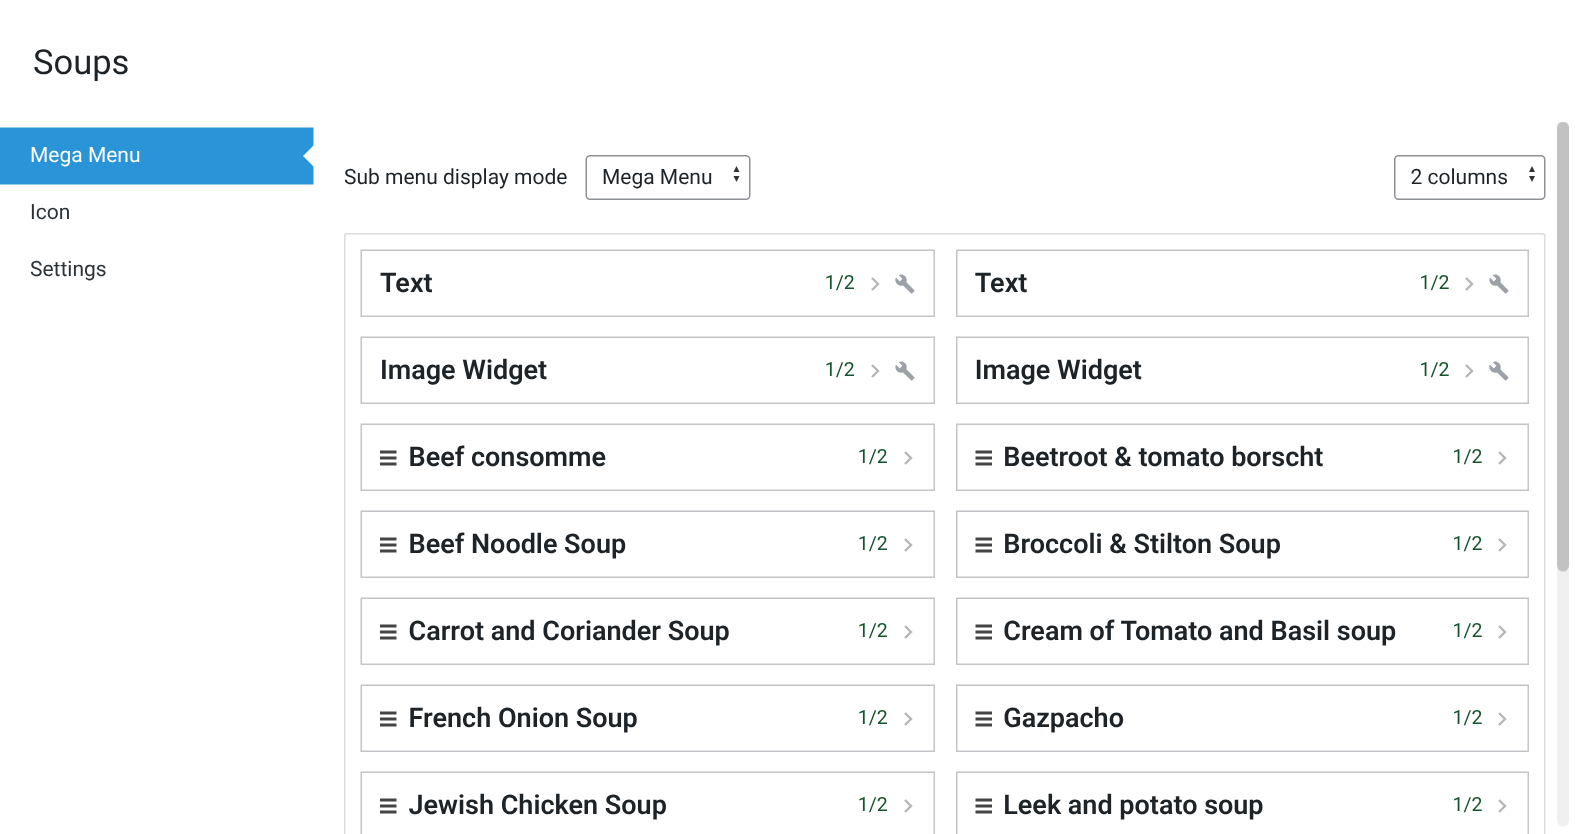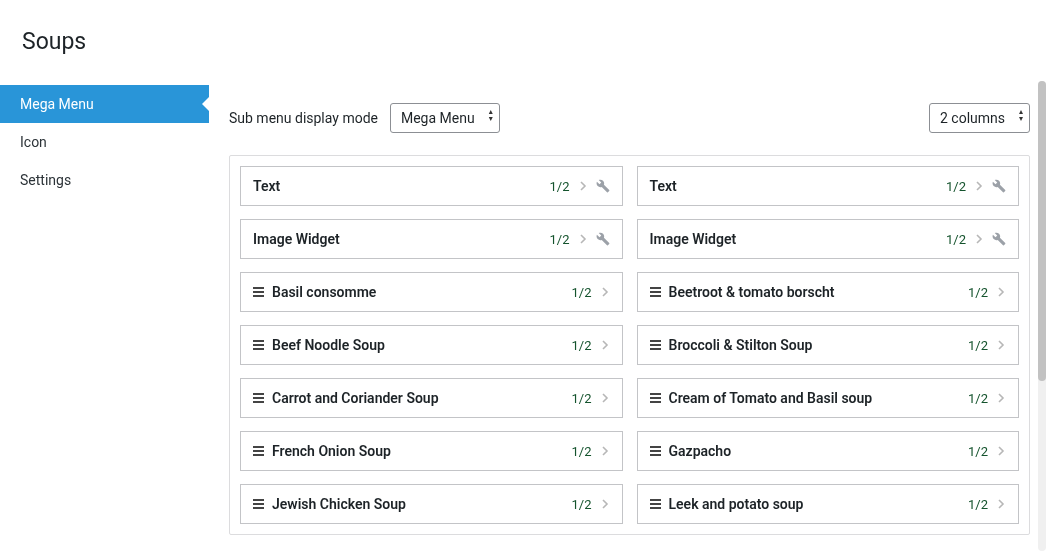--- a/index.html
+++ b/index.html
@@ -146,21 +146,21 @@
       width: 11px;
     }
     .drag-icon span {
       height: 2px;
       background: #444;
       width: 100%;
       border-radius: 0px;
     }
     .panel-item-title {
       font-weight: 600;
-      font-size: 14px;
+      font-size: 18px;
       color: #1d2327;
     }
     .panel-item-right {
       display: flex;
       align-items: center;
       gap: 8px;
       color: #14532d;
       font-size: 13px;
     }
     .chevron {
@@ -275,21 +275,21 @@
               </span>
             </div>
           </div>
           <div class="panel-item">
             <div class="panel-item-left">
               <span class="drag-icon">
                 <span></span>
                 <span></span>
                 <span></span>
               </span>
-              <span class="panel-item-title">Basil consomme</span>
+              <span class="panel-item-title">Beef consomme</span>
             </div>
             <div class="panel-item-right">
               <span>1/2</span>
               <span class="chevron">
                 <svg width="10" height="10" viewBox="0 0 10 10">
                   <path d="M3 1 L7 5 L3 9" fill="none" stroke="#b7b7b7" stroke-width="1.6"></path>
                 </svg>
               </span>
             </div>
           </div>

